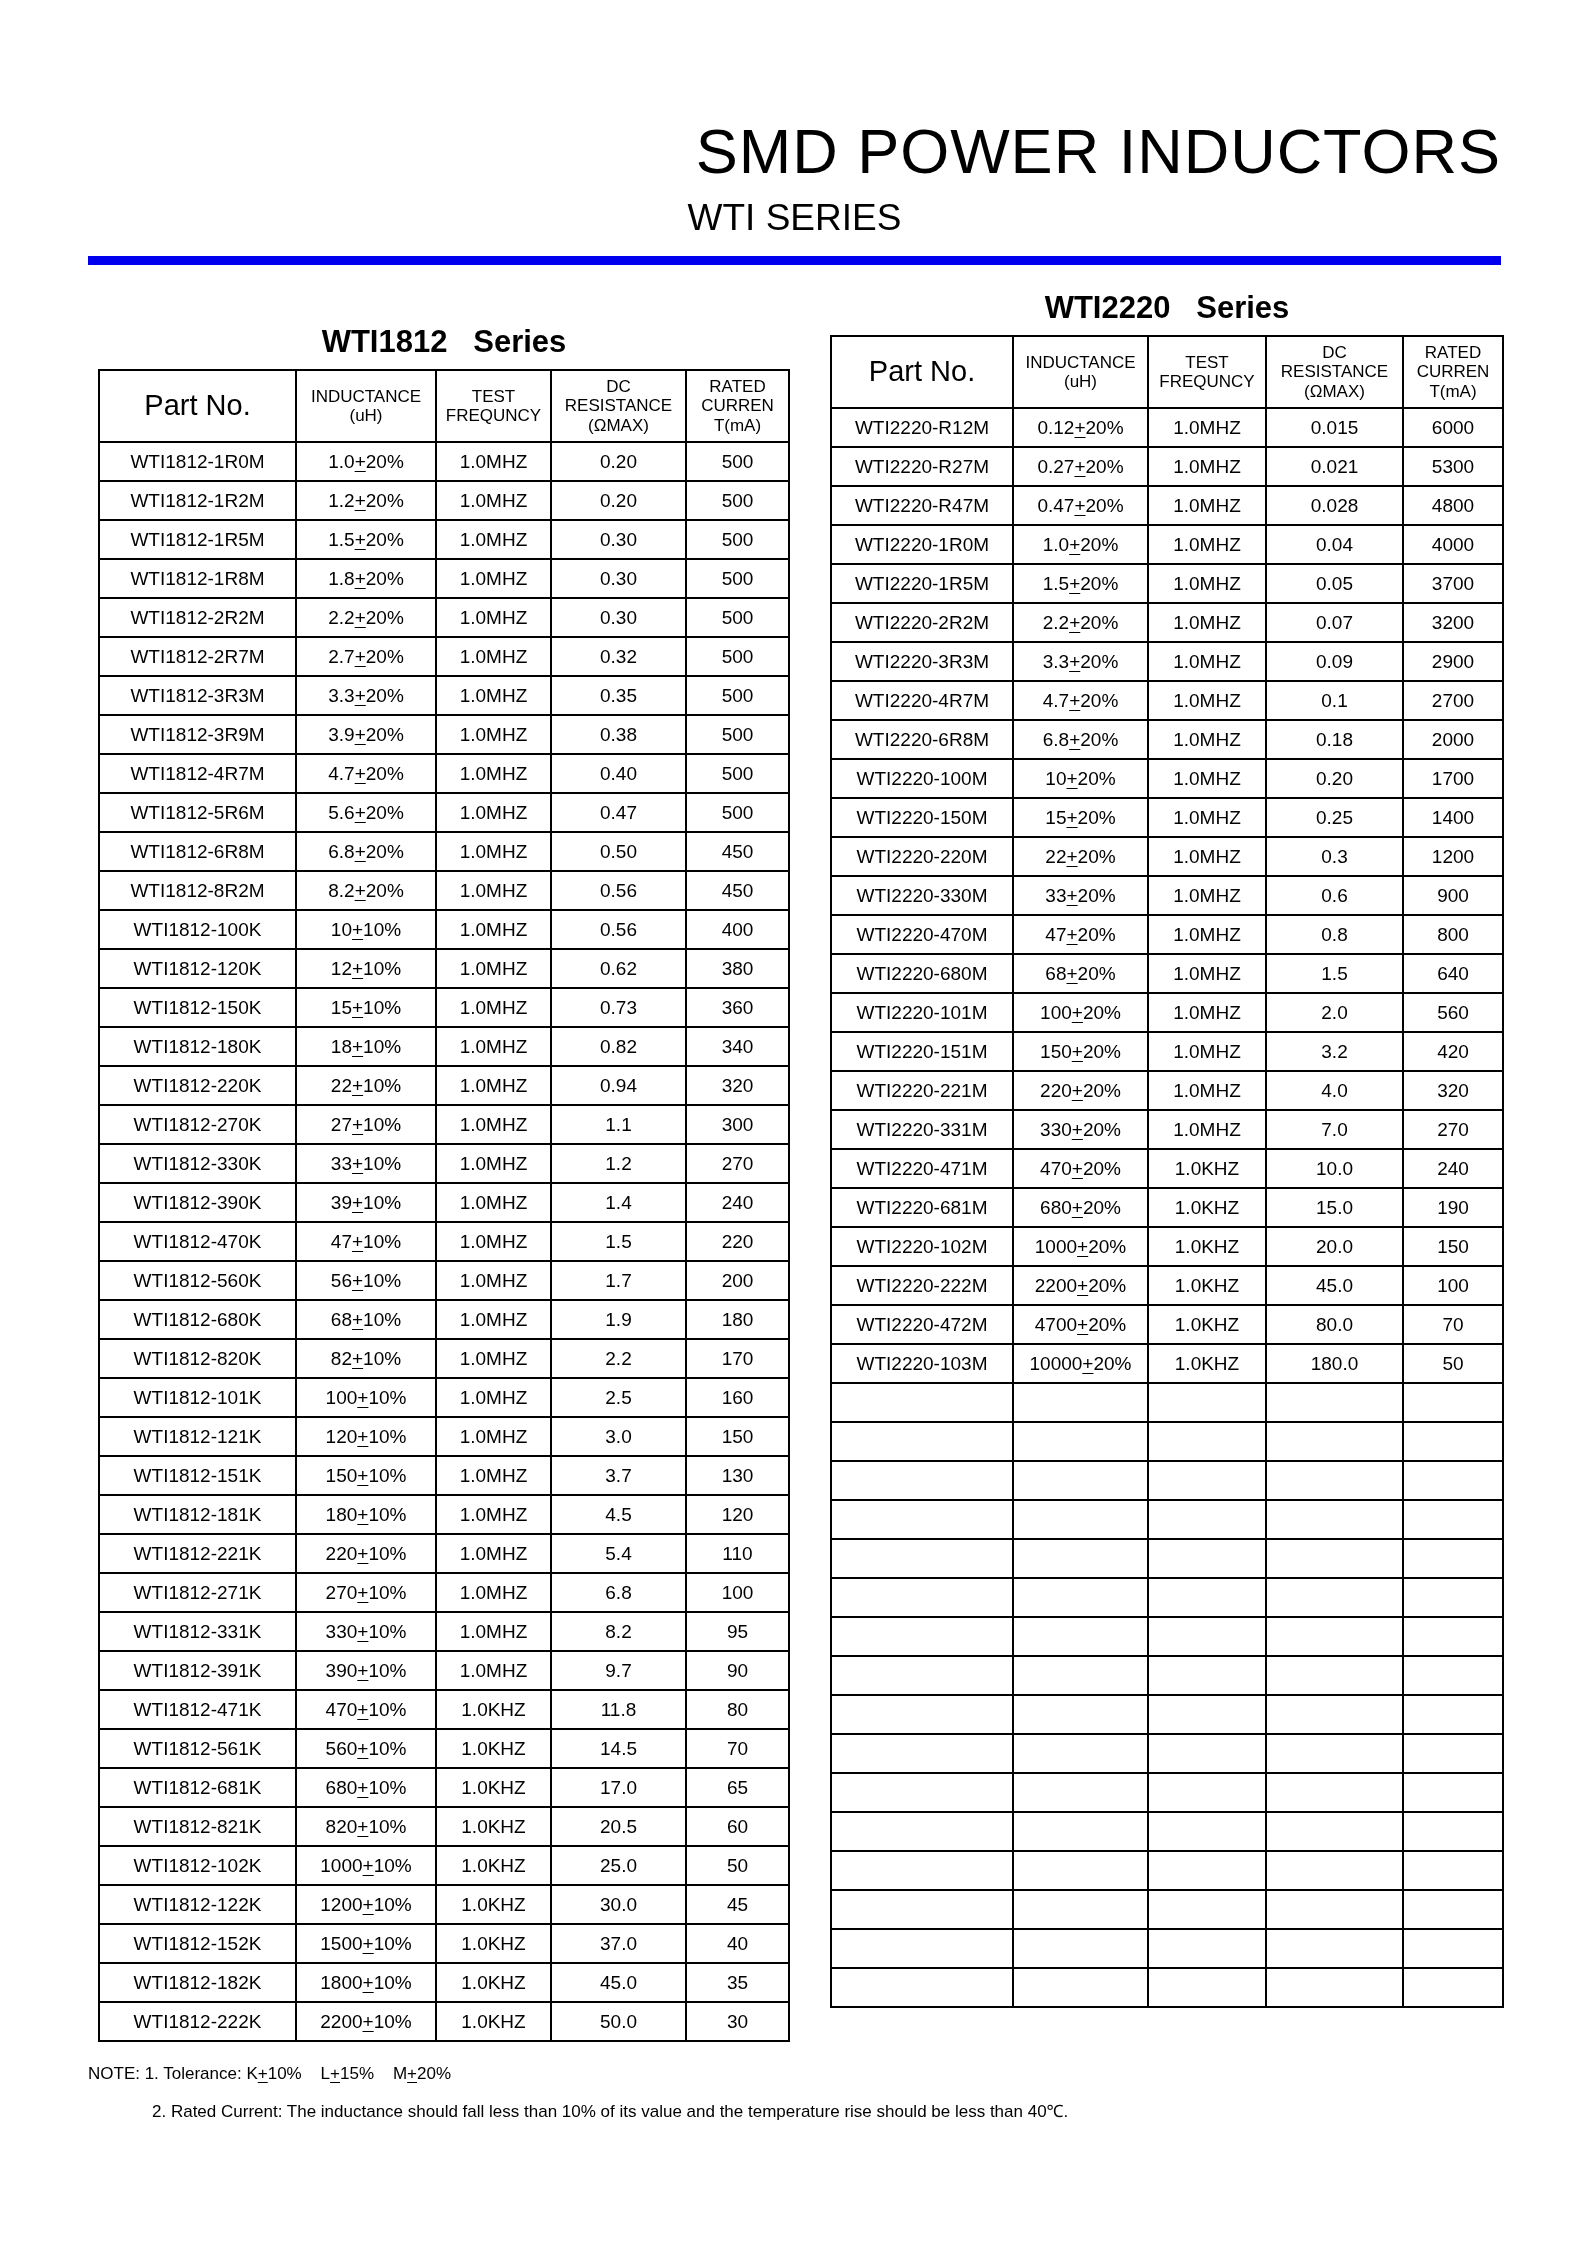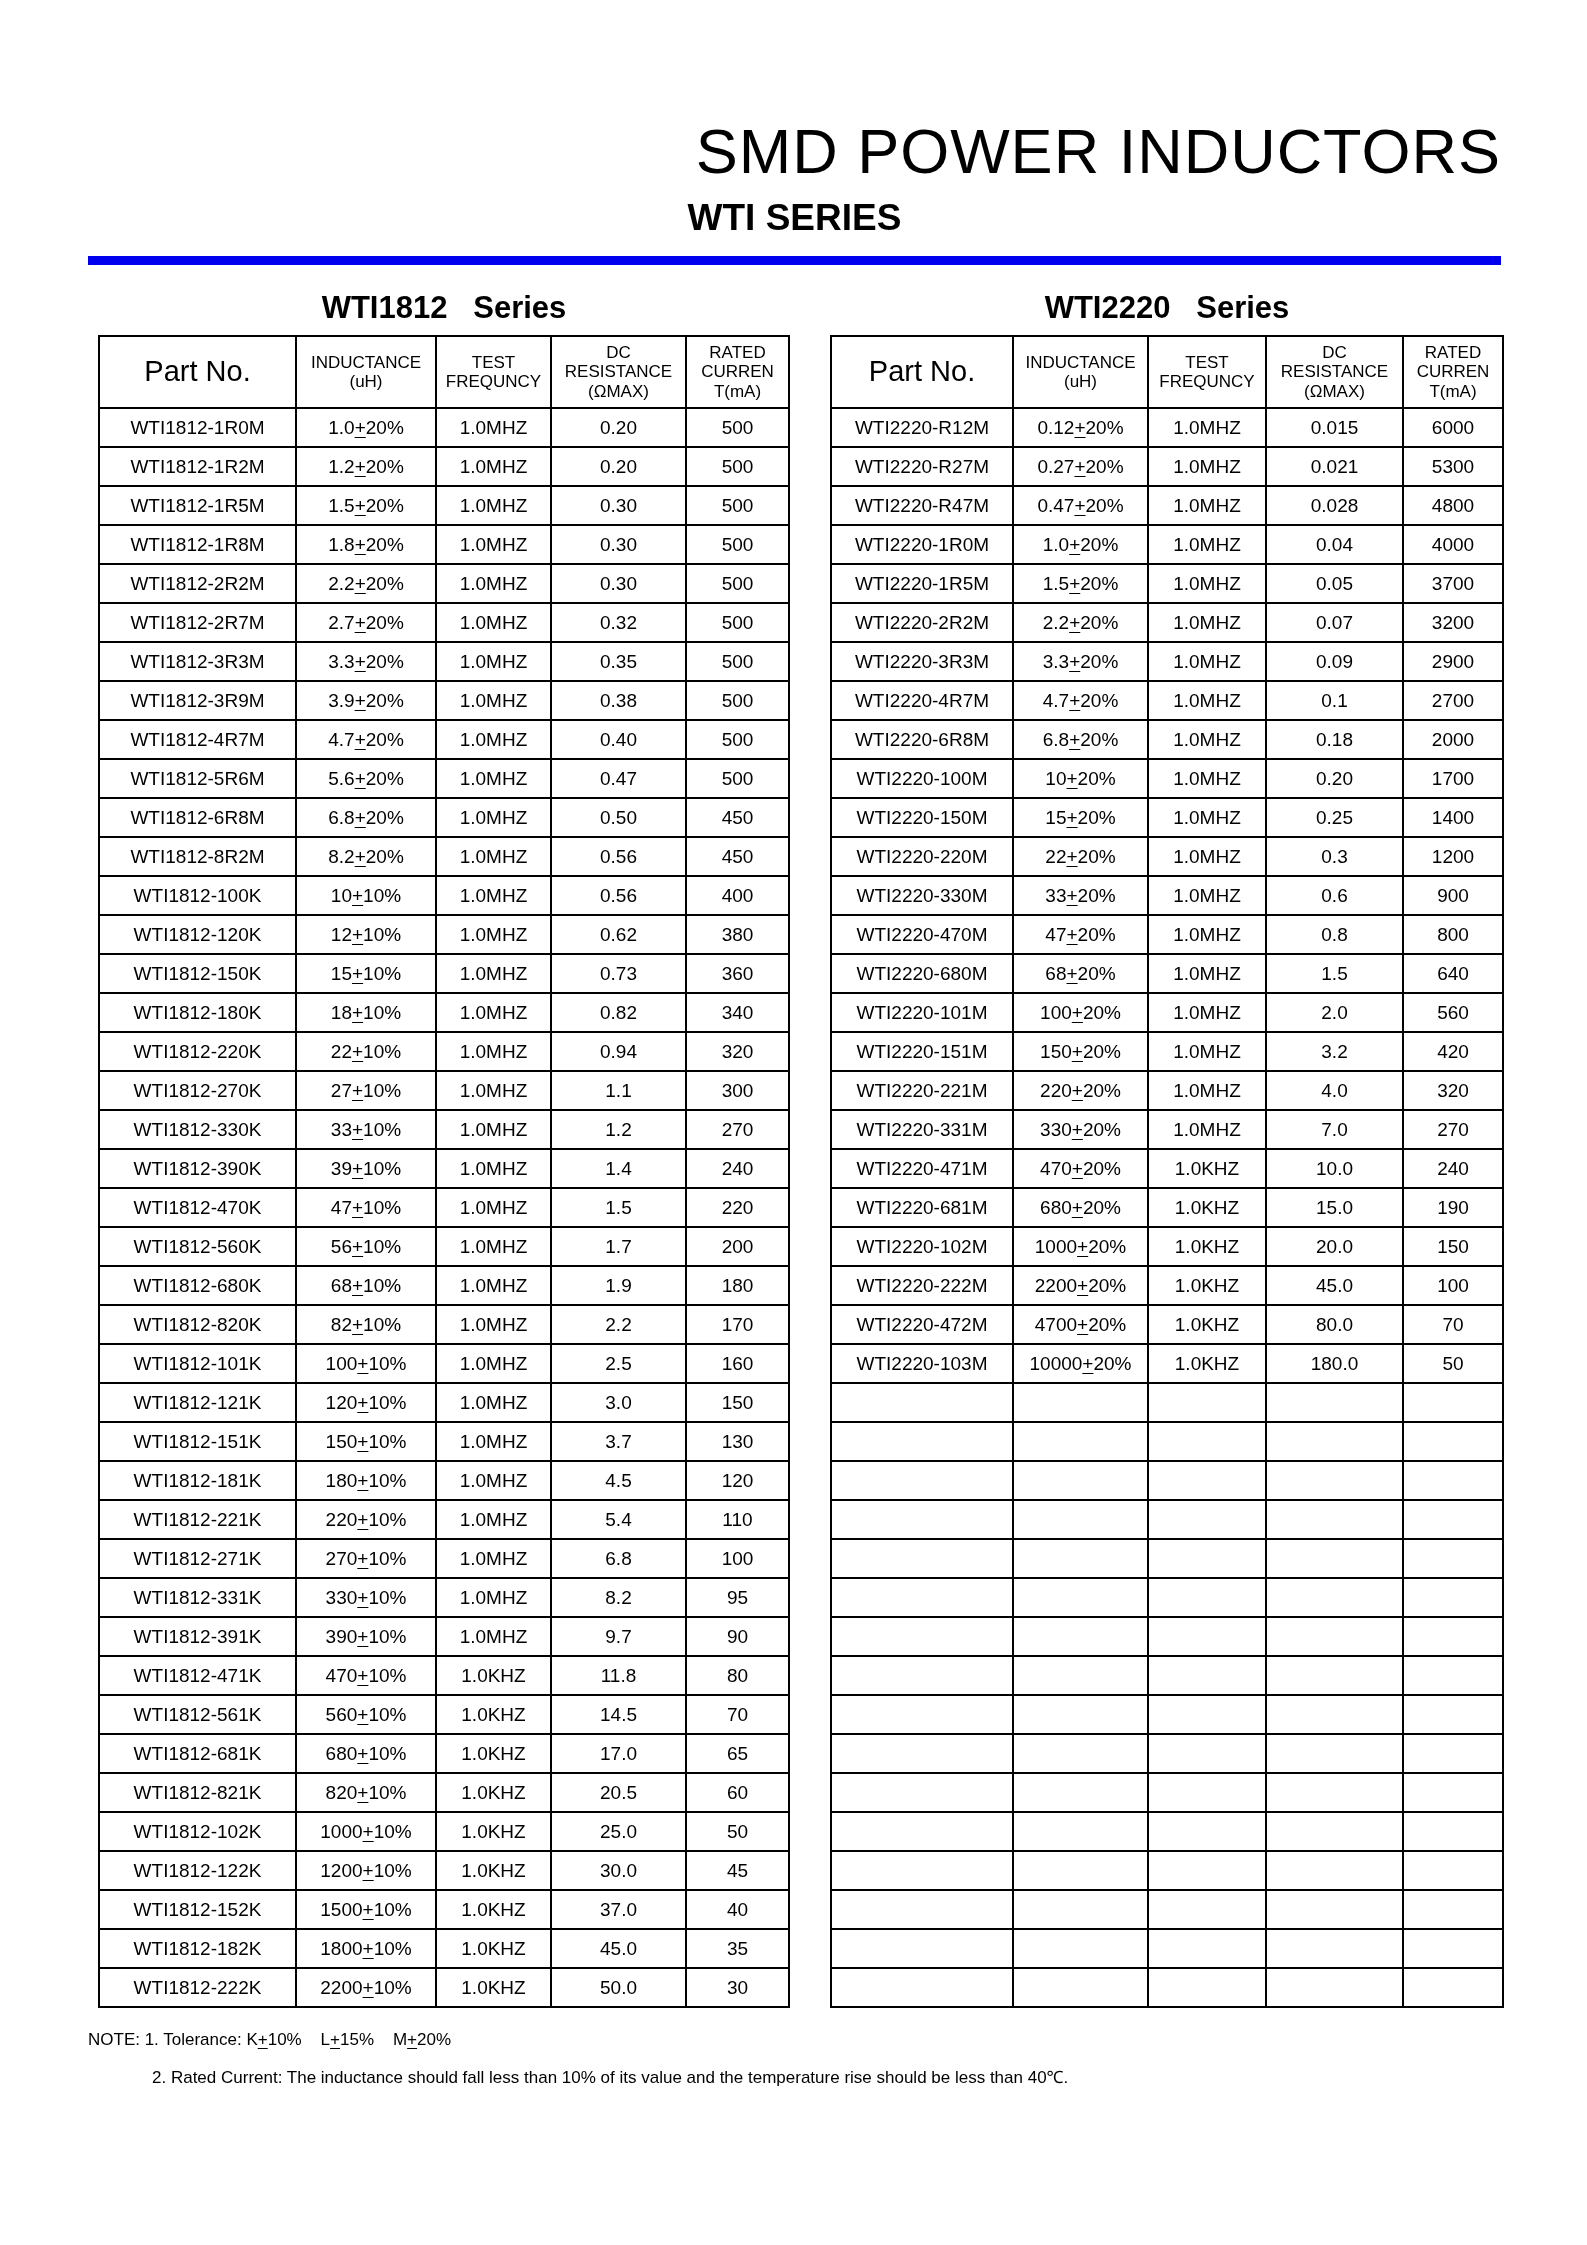--- a/index.html
+++ b/index.html
@@ -17,37 +17,37 @@
   .main-title {
     font-size: 63px;
     font-weight: 400;
     text-align: right;
     margin: 0;
     letter-spacing: 1px;
     line-height: 1;
   }
   .sub-title {
     font-size: 37px;
-    font-weight: 700;
+    font-weight: 400;
     text-align: center;
     margin: 16px 0 0 0;
     line-height: 1;
   }
   .rule {
     height: 9px;
     margin-top: 20px;
     background: #0000ee;
   }
   .tables-row {
     display: flex;
     gap: 40px;
     margin-top: 26px;
     align-items: flex-start;
   }
-  .table-block-left  { width: 746px; margin-left: 10px; }
+  .table-block-left  { width: 746px; margin-left: 10px; margin-top: 34px; }
   .table-block-right { width: 736px; }
   .table-title {
     font-size: 31px;
     font-weight: bold;
     text-align: center;
     margin: 0 0 10px 0;
     white-space: pre-wrap;
     line-height: 1.1;
   }
   table {

